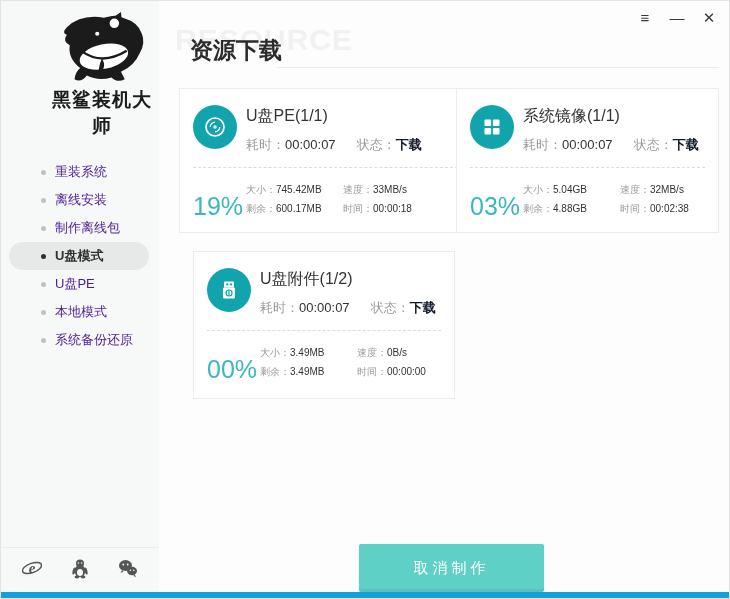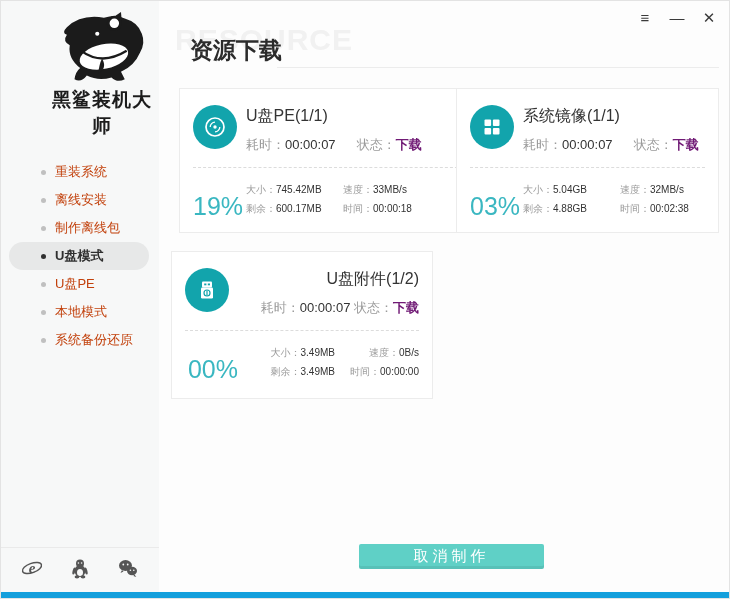--- a/index.html
+++ b/index.html
@@ -15,21 +15,21 @@
   .logo-wrap { text-align:center; padding-top:10px;padding-left:44px; }
   .logo-svg { display:block; margin:0 auto; }
   .logo-name { font-size:19px; font-weight:bold; color:#1c1c1c; letter-spacing:1px; margin-top:2px; }
 
   .nav { position:absolute; top:157px; left:0; width:158px; }
   .nav-item { height:28px; display:flex; align-items:center; cursor:pointer; }
   .nav-item.main { padding-left:26px; }
   .nav-item.main .nav-label { font-size:14px; color:#2f2f2f; font-weight:bold; }
   .nav-icon { width:17px; height:17px; margin-right:8px; display:inline-flex; }
   .nav-item.sub { padding-left:40px; }
-  .nav-item.sub .nav-label { font-size:13px; color:#c2410c; }
+  .nav-item.sub .nav-label { font-size:13px; color:#4c1d95; }
   .bullet { width:5px; height:5px; border-radius:50%; background:#c0c0c0; margin-right:9px; }
   .nav-item.sub.active { background:#e7e8e8; border-radius:15px; margin:0 10px 0 8px; padding-left:32px; }
   .nav-item.sub.active .nav-label { color:#2f2f2f; font-weight:bold; }
   .nav-item.sub.active .bullet { background:#2f2f2f; }
 
   .side-footer {
     position:absolute; left:0; bottom:6px; width:158px; height:41px;
     border-top:1px solid #eaeaea; display:flex; align-items:center;
     justify-content:space-between; padding:0 20px;
   }
@@ -42,42 +42,42 @@
   .win-btn { font-size:15px; color:#3a3a3a; cursor:pointer; line-height:18px; width:16px; text-align:center; }
 
   .ghost-title { position:absolute; left:16px; top:22px; font-size:30px; font-weight:bold; color:#f1f1f1; letter-spacing:1px; }
   .page-title { position:absolute; left:31px; top:34px; font-size:23px; font-weight:bold; color:#2b2b2b; }
   .title-rule { position:absolute; left:118px; right:12px; top:66px; height:1px; background:#ececec; }
 
   
   .card { position:absolute; background:#ffffff; border:1px solid #ececec; }
   .card-1 { left:20px; top:87px;  width:298px; height:145px; }
   .card-2 { left:297px; top:87px; width:263px; height:145px; }
-  .card-3 { left:12px; top:250px; width:262px; height:148px;text-align:right; }
+  .card-3 { left:34px; top:250px; width:262px; height:148px; }
 
   .card-top { display:flex; padding:16px 13px 0 13px; }
   .card-ico { width:44px; height:44px; border-radius:50%; background:#12a4ac; flex:0 0 44px;
               display:flex; align-items:center; justify-content:center; }
   .card-head { margin-left:9px; flex:1; }
   .card-title { font-size:16px; color:#333; margin-top:1px; }
   .card-meta { margin-top:9px; font-size:13px; white-space:nowrap; }
   .meta-col1 { display:inline-block; width:107px; }
   .lbl { color:#9b9b9b; }
   .val { color:#333; }
-  .val-strong { color:#701a75; font-weight:bold; }
+  .val-strong { color:#0f172a; font-weight:bold; }
 
   .card-divider { margin:13px 13px 0 13px; border-top:1px dashed #dcdcdc; height:0; }
 
   .card-bottom { display:flex; padding:12px 13px 0 13px; }
   .percent { width:53px; flex:0 0 53px; font-size:25px; color:#3ab7c1; margin-top:12px; }
   .stats { flex:1; display:grid; grid-template-columns:97px auto; font-size:10px; margin-top:3px; white-space:nowrap; }
 
   
   .cancel-btn {
-    position:absolute; left:200px; top:543px; width:185px; height:25px;
+    position:absolute; left:200px; top:543px; width:185px; height:48px;
     background:#5fd0c6; color:#ffffff; font-size:15px; letter-spacing:4px;
     border:none; border-radius:2px; cursor:pointer;
     box-shadow:inset 0 -3px 0 rgba(0,0,0,0.07);
     font-family:"Liberation Sans","DejaVu Sans",sans-serif;
   }
   .bottom-bar { position:absolute; left:0; bottom:0; width:730px; height:6px; background:#149fdc; }
 </style>
 </head>
 <body>
 

